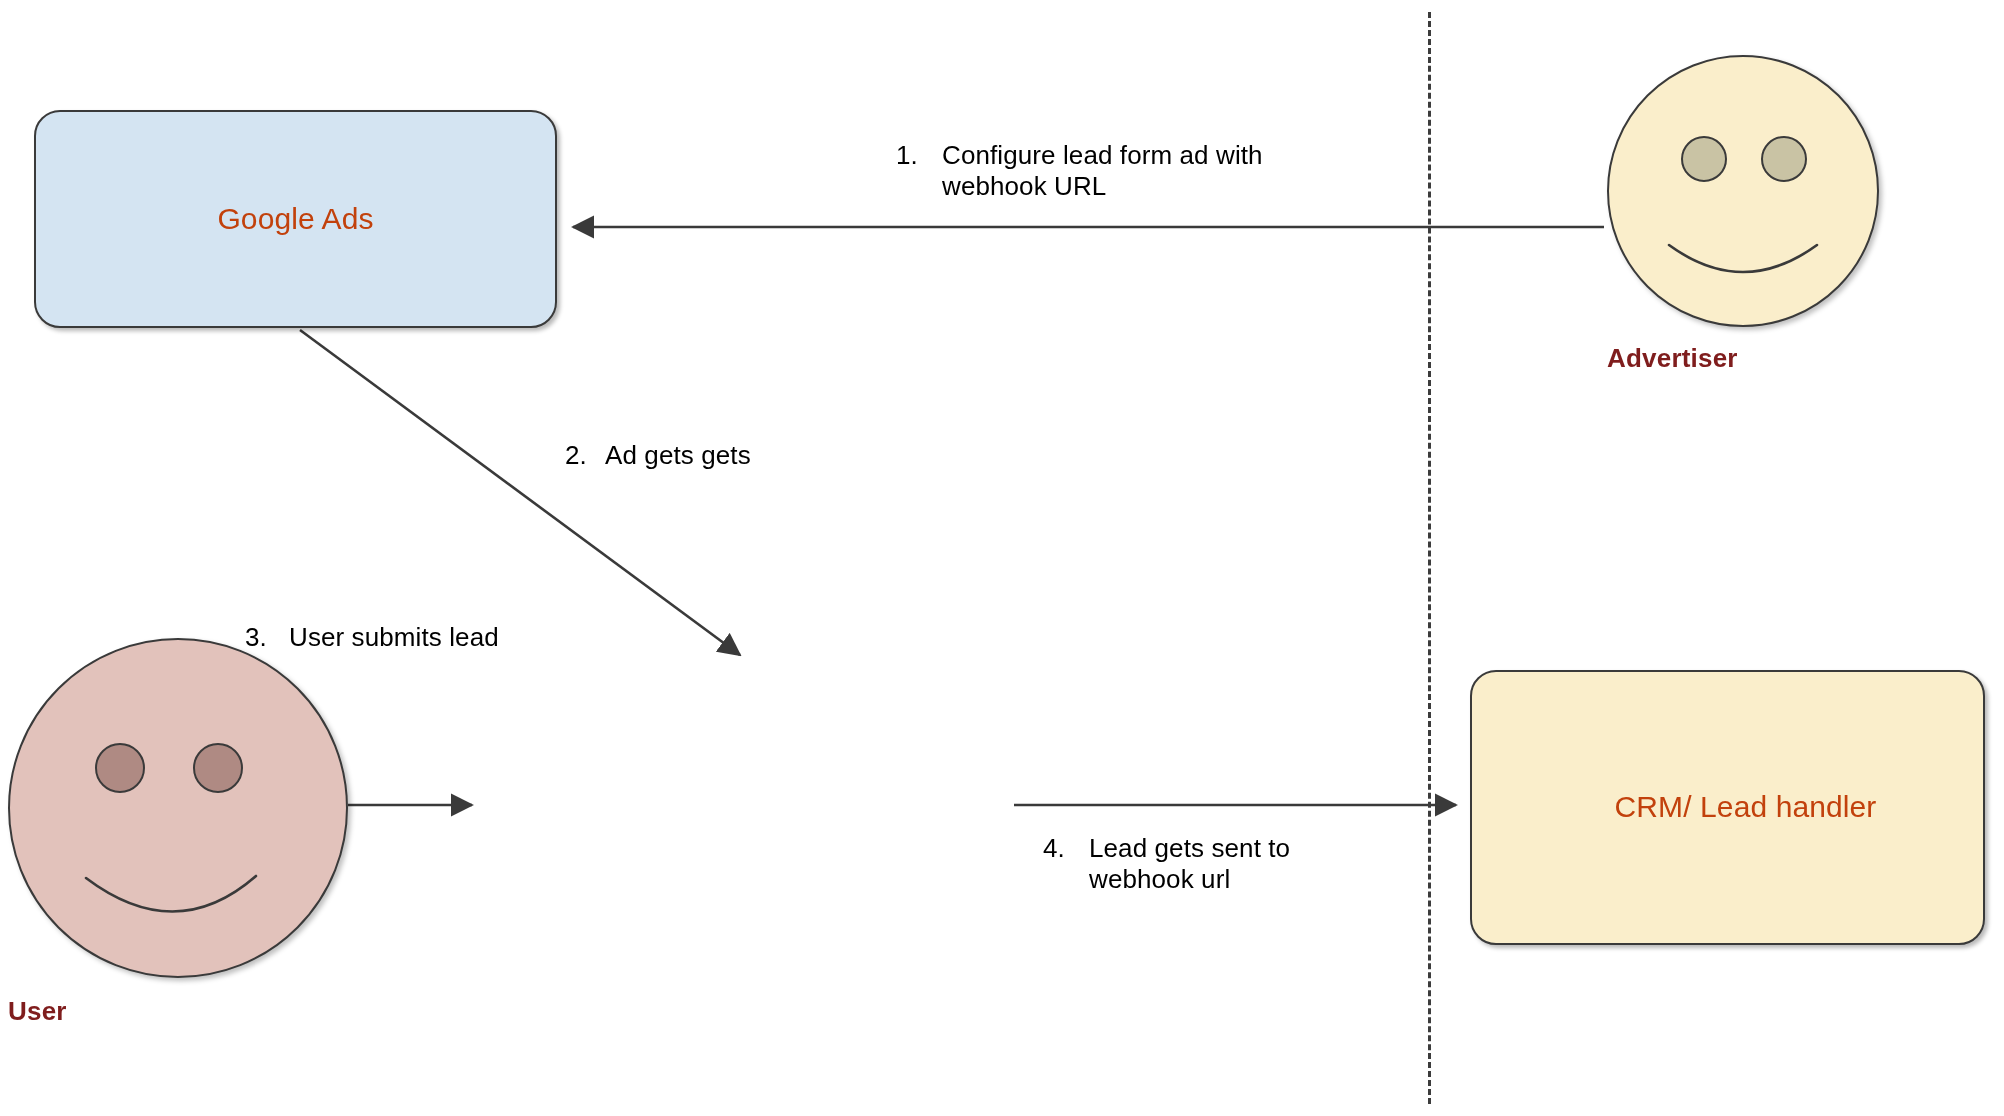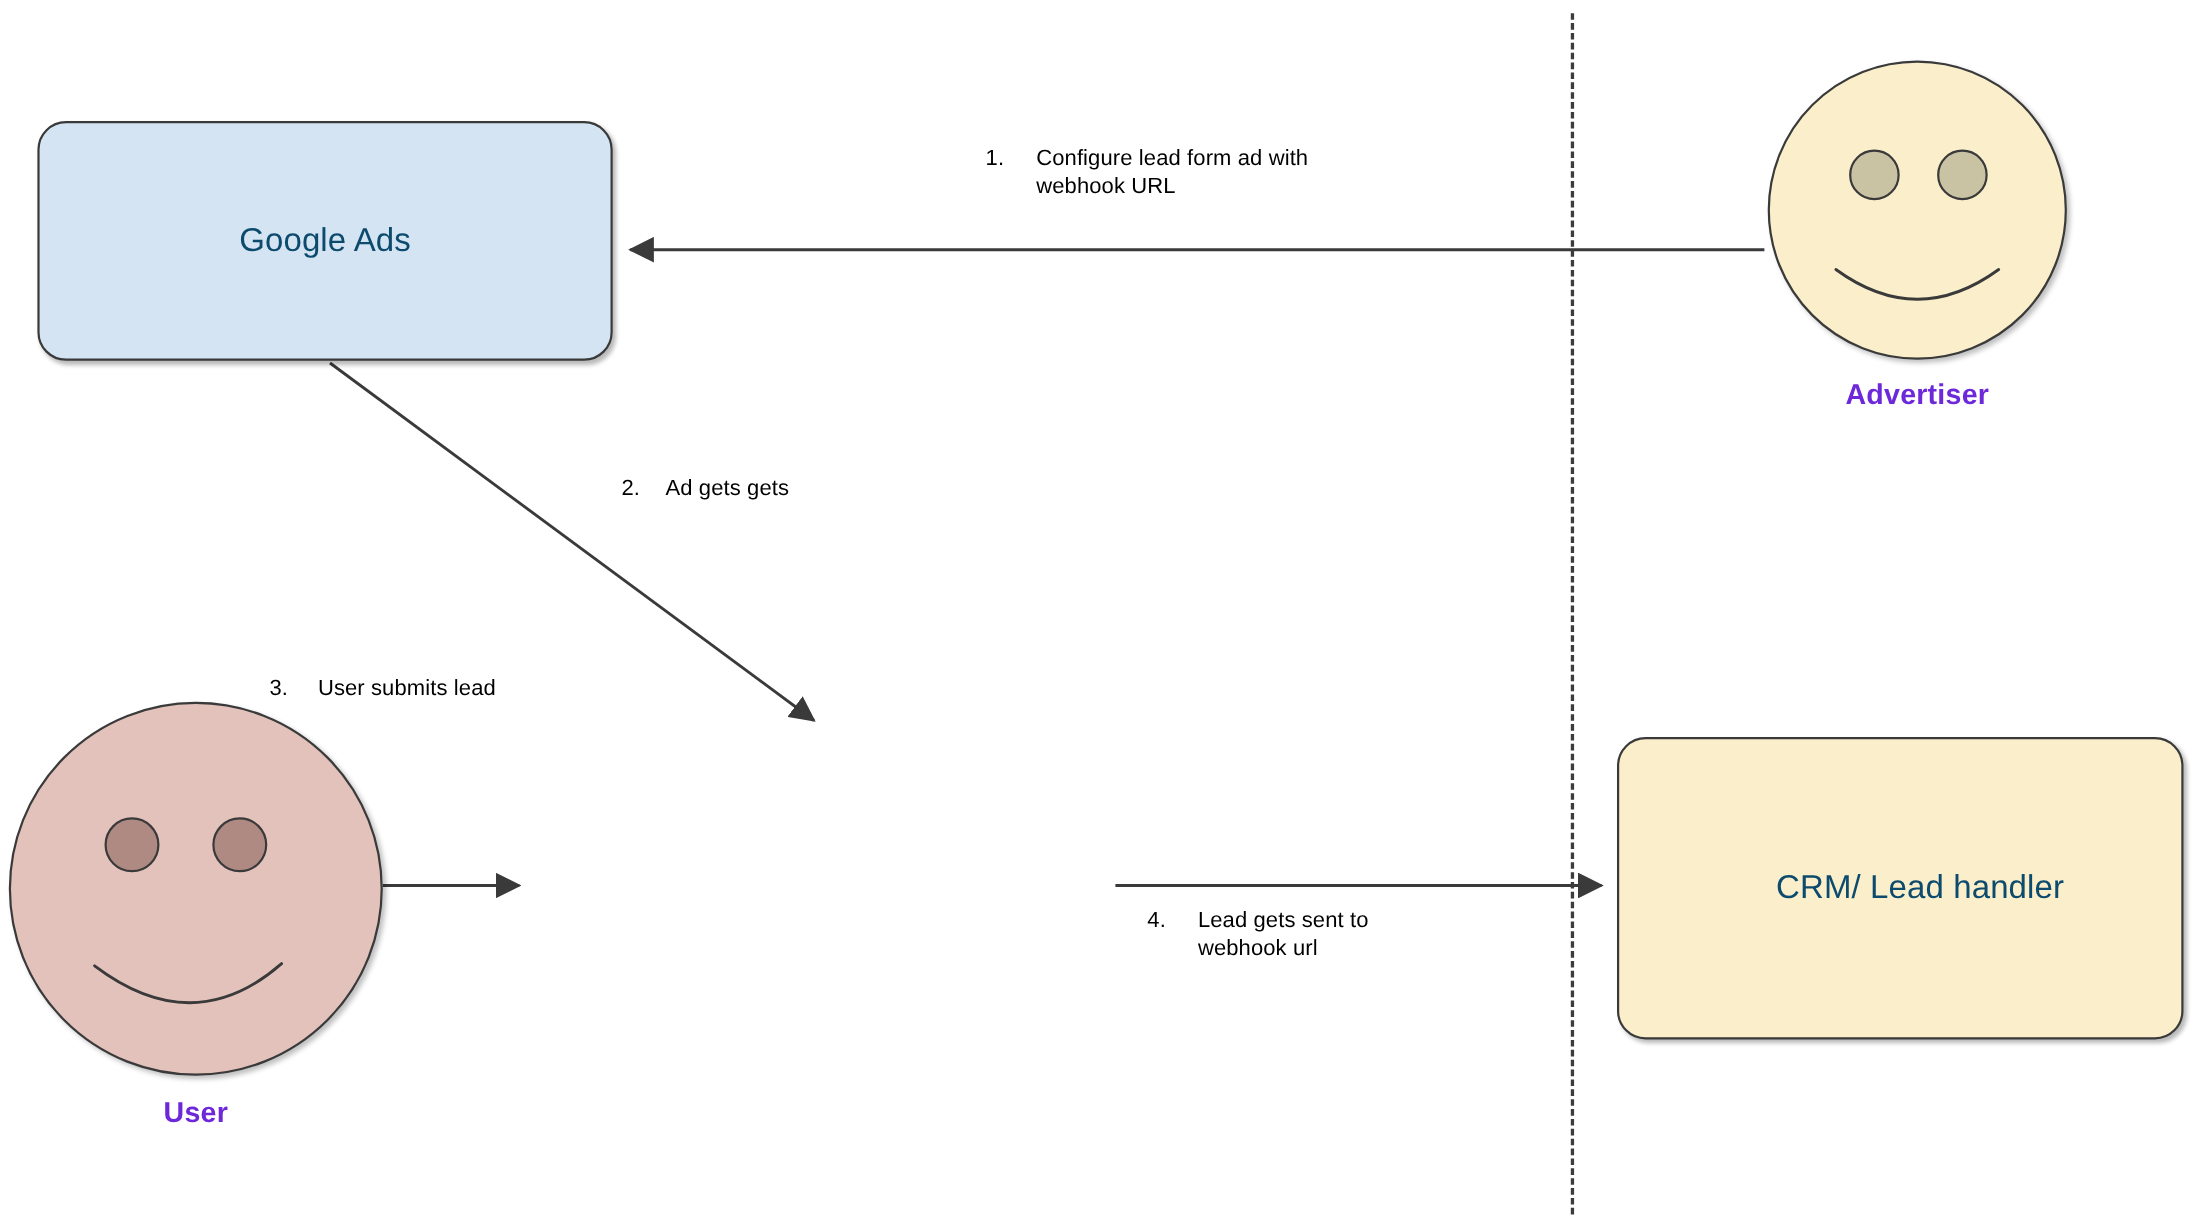--- a/index.html
+++ b/index.html
@@ -29,21 +29,21 @@
   
   .node-box {
     position: absolute;
     box-sizing: border-box;
     border: 2px solid #3a3a3a;
     border-radius: 26px;
     display: flex;
     align-items: center;
     justify-content: center;
     text-align: center;
-    color: #0c4a6e;
+    color: #c2410c;
     box-shadow: 3px 3px 4px rgba(0,0,0,0.28);
   }
   .node-box .box-label {
     font-size: 30px;
     line-height: 1.08;
     letter-spacing: 0.1px;
     white-space: pre-line;
   }
   .box-blue { background: #d4e4f2; }
   .box-cream { background: #faeecb; padding-left: 36px; }
@@ -62,31 +62,30 @@
     box-shadow: 3px 3px 5px rgba(0,0,0,0.25);
   }
   .actor-svg {
     position: absolute;
     left: 0;
     top: 0;
   }
   .actor-name {
     position: absolute;
     width: 100%;
-    text-align: center;
     font-size: 26px;
     font-weight: bold;
-    color: #6d28d9;
+    color: #7f1d1d;
     letter-spacing: 0.2px;
   }
 
   
   .step-label {
     position: absolute;
-    font-size: 20px;
+    font-size: 26px;
     line-height: 1.22;
     color: #000000;
     white-space: pre-line;
     letter-spacing: 0.1px;
   }
 
   
   .divider {
     position: absolute;
     border-left: 3px dashed #3c3c3c;

